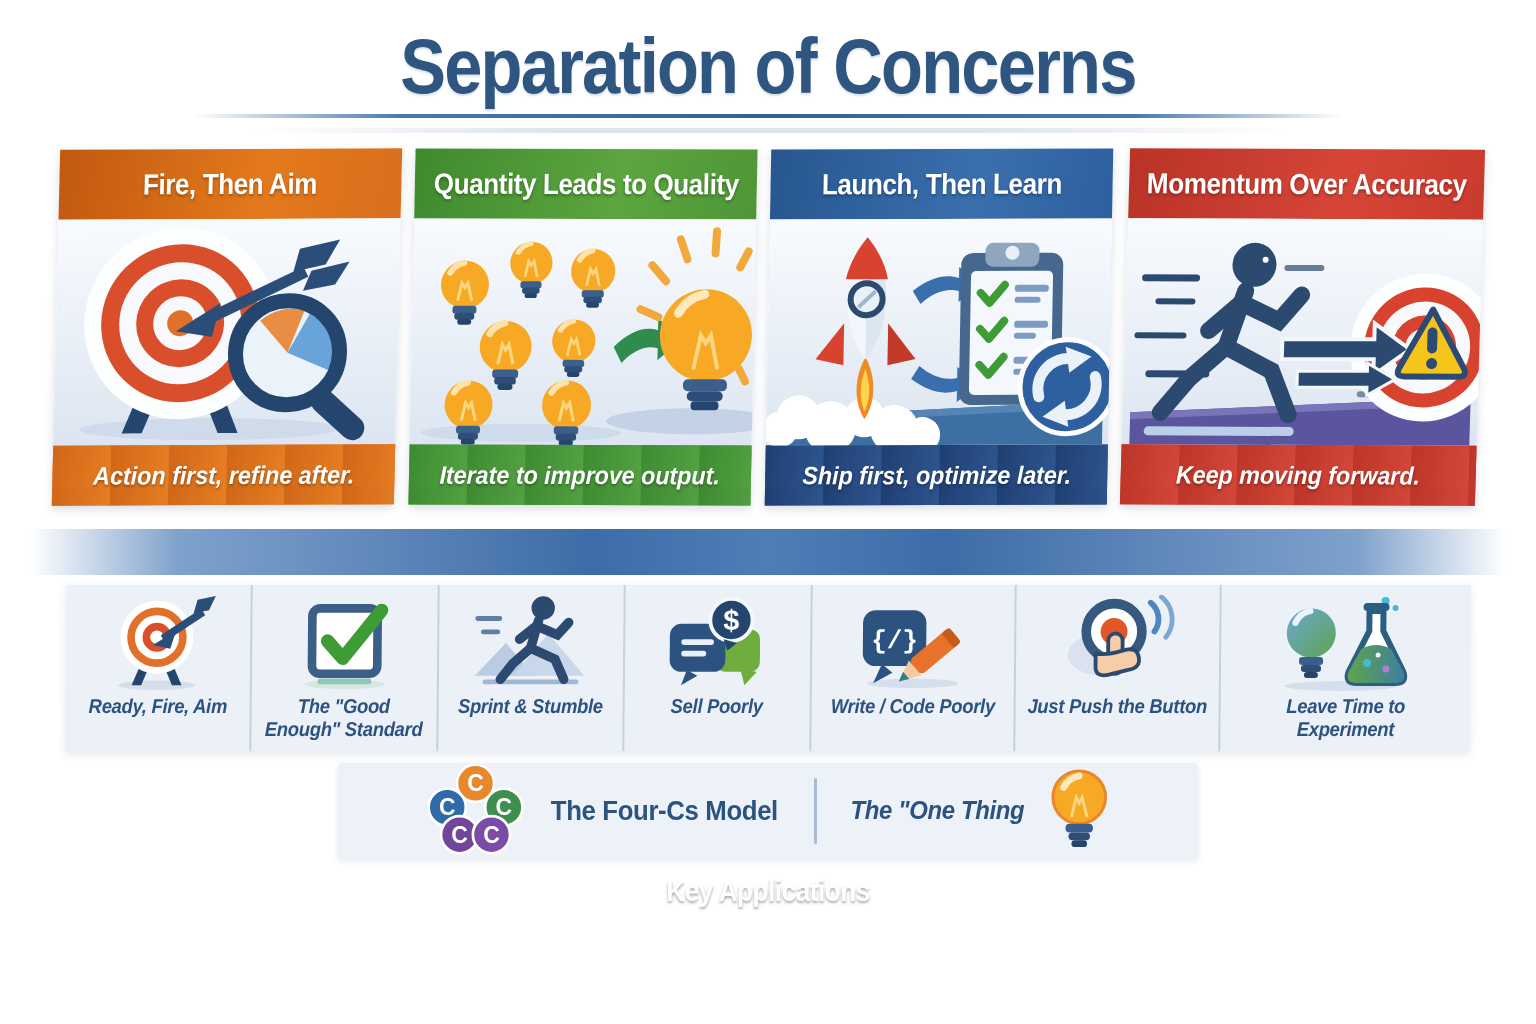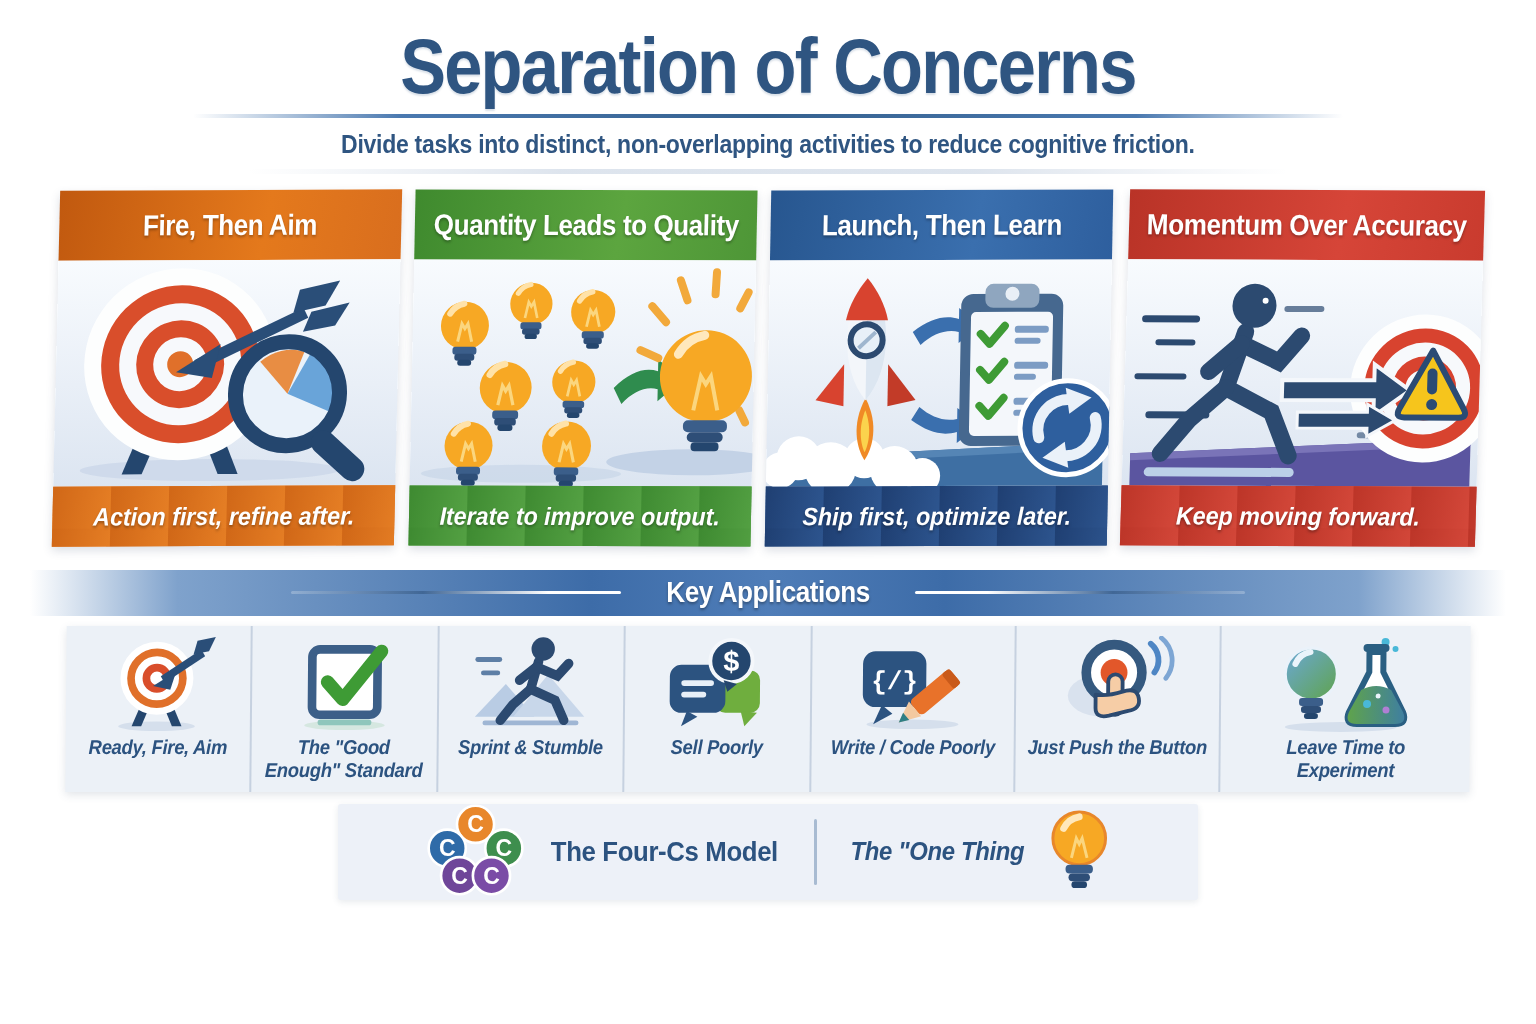--- a/index.html
+++ b/index.html
@@ -63,21 +63,21 @@
     background-size:58px 42px,92px 58px,44px 36px;
   }
   .pc-orange{background-color:#DD7320;background-image:linear-gradient(100deg,#D06717,#E67F25);}
   .pc-green{background-color:#45943A;background-image:linear-gradient(100deg,#3E8A31,#55A244);}
   .pc-blue{background-color:#24487D;background-image:linear-gradient(100deg,#1F3F72,#2E5690);}
   .pc-red{background-color:#C83D30;background-image:linear-gradient(100deg,#BC3528,#D4483A);}
   .pc-orange.dots,.pc-green.dots,.pc-blue.dots,.pc-red.dots{background-blend-mode:normal;}
 
   
   .band{
-    height:46px;margin:24px 30px 0;display:flex;align-items:center;justify-content:center;gap:34px;
+    height:46px;margin:24px 30px 0;display:flex;align-items:center;justify-content:flex-start;gap:16px;flex-direction:column;
   }
   .band-blue{background:linear-gradient(90deg,rgba(255,255,255,0),#7FA2CC 10%,#3D6CA8 38%,#4F7DB8 50%,#3D6CA8 62%,#7FA2CC 90%,rgba(255,255,255,0));}
   .band-purple{background:linear-gradient(90deg,rgba(255,255,255,0),#9F99C2 10%,#564F82 38%,#6A6399 50%,#564F82 62%,#9F99C2 90%,rgba(255,255,255,0));}
   .band-title{
     color:#fff;font-weight:bold;font-size:29px;letter-spacing:-.5px;white-space:nowrap;
     display:inline-block;transform:scaleX(.9);text-shadow:0 2px 3px rgba(0,0,0,.35);
   }
   .band-line{flex:0 0 330px;height:3px;border-radius:2px;}
   .band-line.left{background:linear-gradient(90deg,rgba(255,255,255,.25),rgba(36,70,110,.45) 40%,#ffffff 78%,#ffffff);}
   .band-line.right{background:linear-gradient(270deg,rgba(255,255,255,.25),rgba(36,70,110,.45) 40%,#ffffff 78%,#ffffff);}
@@ -115,21 +115,20 @@
   .bulb-icon svg{height:82px;}
 </style>
 </head>
 <body>
 
 <div class="page">
 
   <div class="hdr">
     <div><span class="title">Separation of Concerns</span></div>
     <div class="title-rule"></div>
-    <div><span class="subtitle">Divide tasks into distinct, non-overlapping activities to reduce cognitive friction.</span></div>
     <div class="subtitle-rule"></div>
   </div>
 
   <div class="panels">
 
     <div class="panel">
       <div class="panel-head ph-orange">
         <span>Fire, Then Aim</span>
       </div>
       <div class="panel-art">

